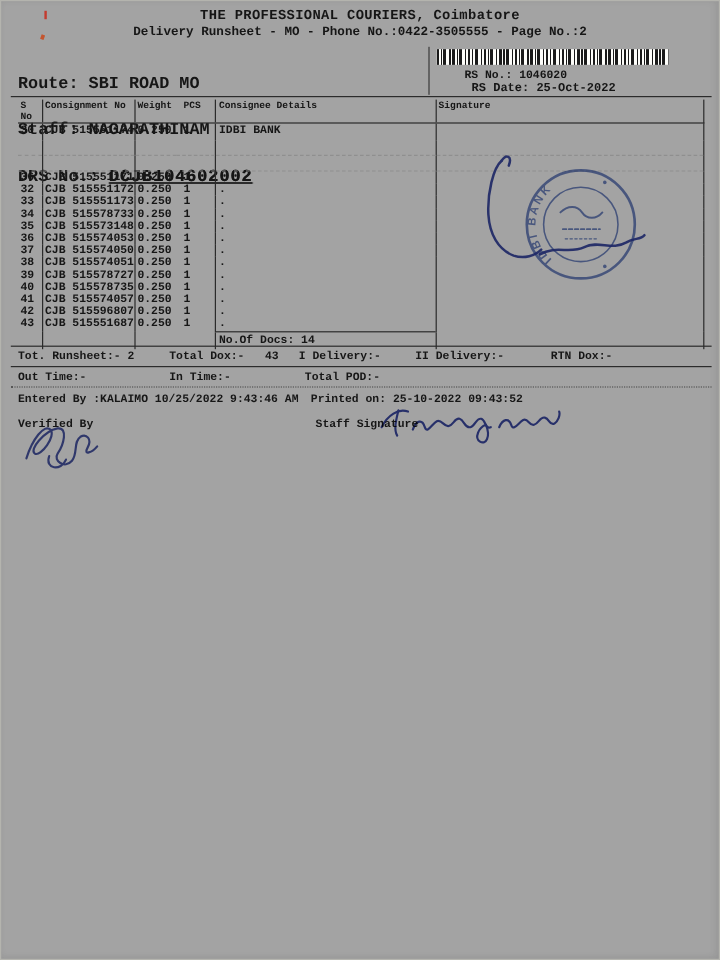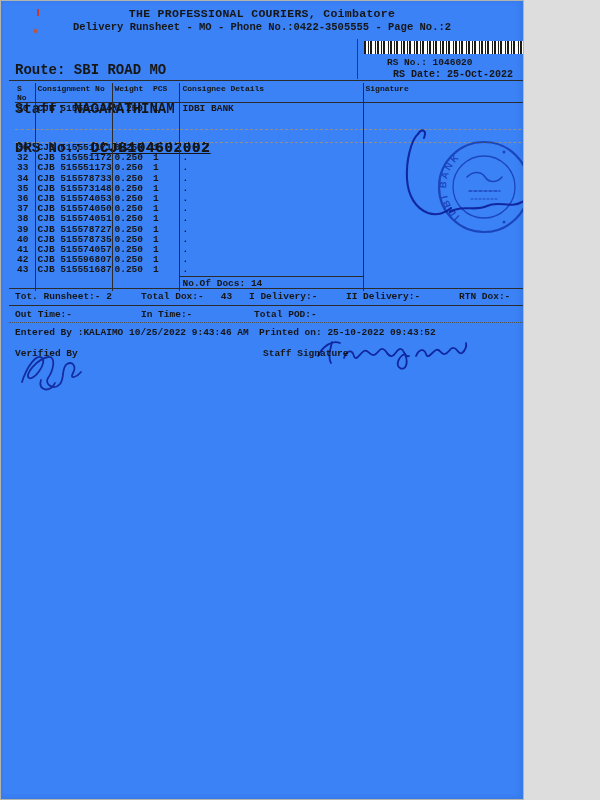--- a/index.html
+++ b/index.html
@@ -1,19 +1,19 @@
 <!DOCTYPE html>
 <html><head>
 <meta charset="utf-8">
 <style>
   * { margin:0; padding:0; box-sizing:border-box; }
   html,body { width:600px; height:800px; background:#ddd; }
   .page {
-    position:relative; width:524px; height:800px;
-    background:#3b82f6; color:#161616; overflow:hidden;
+    position:relative; width:600px; height:800px;
+    background:#a3a3a3; color:#161616; overflow:hidden;
     border:1px solid #b4b4ae;
     box-shadow: inset -3px 0 6px rgba(0,0,0,.05), inset 0 -2px 5px rgba(0,0,0,.04);
     font-family:"Liberation Mono","DejaVu Sans Mono",monospace;
     font-weight:700;
   }
   .speck { position:absolute; }
   .s1 { left:36px; top:8px;  width:2px; height:7px; background:#c43b2f; }
   .s2 { left:33px; top:28px; width:3px; height:4px; background:#c4552f; transform:rotate(20deg); }
 
   .title    { position:absolute; top:6px;  left:0; width:100%; text-align:center; font-size:11.5px; letter-spacing:.3px; }

